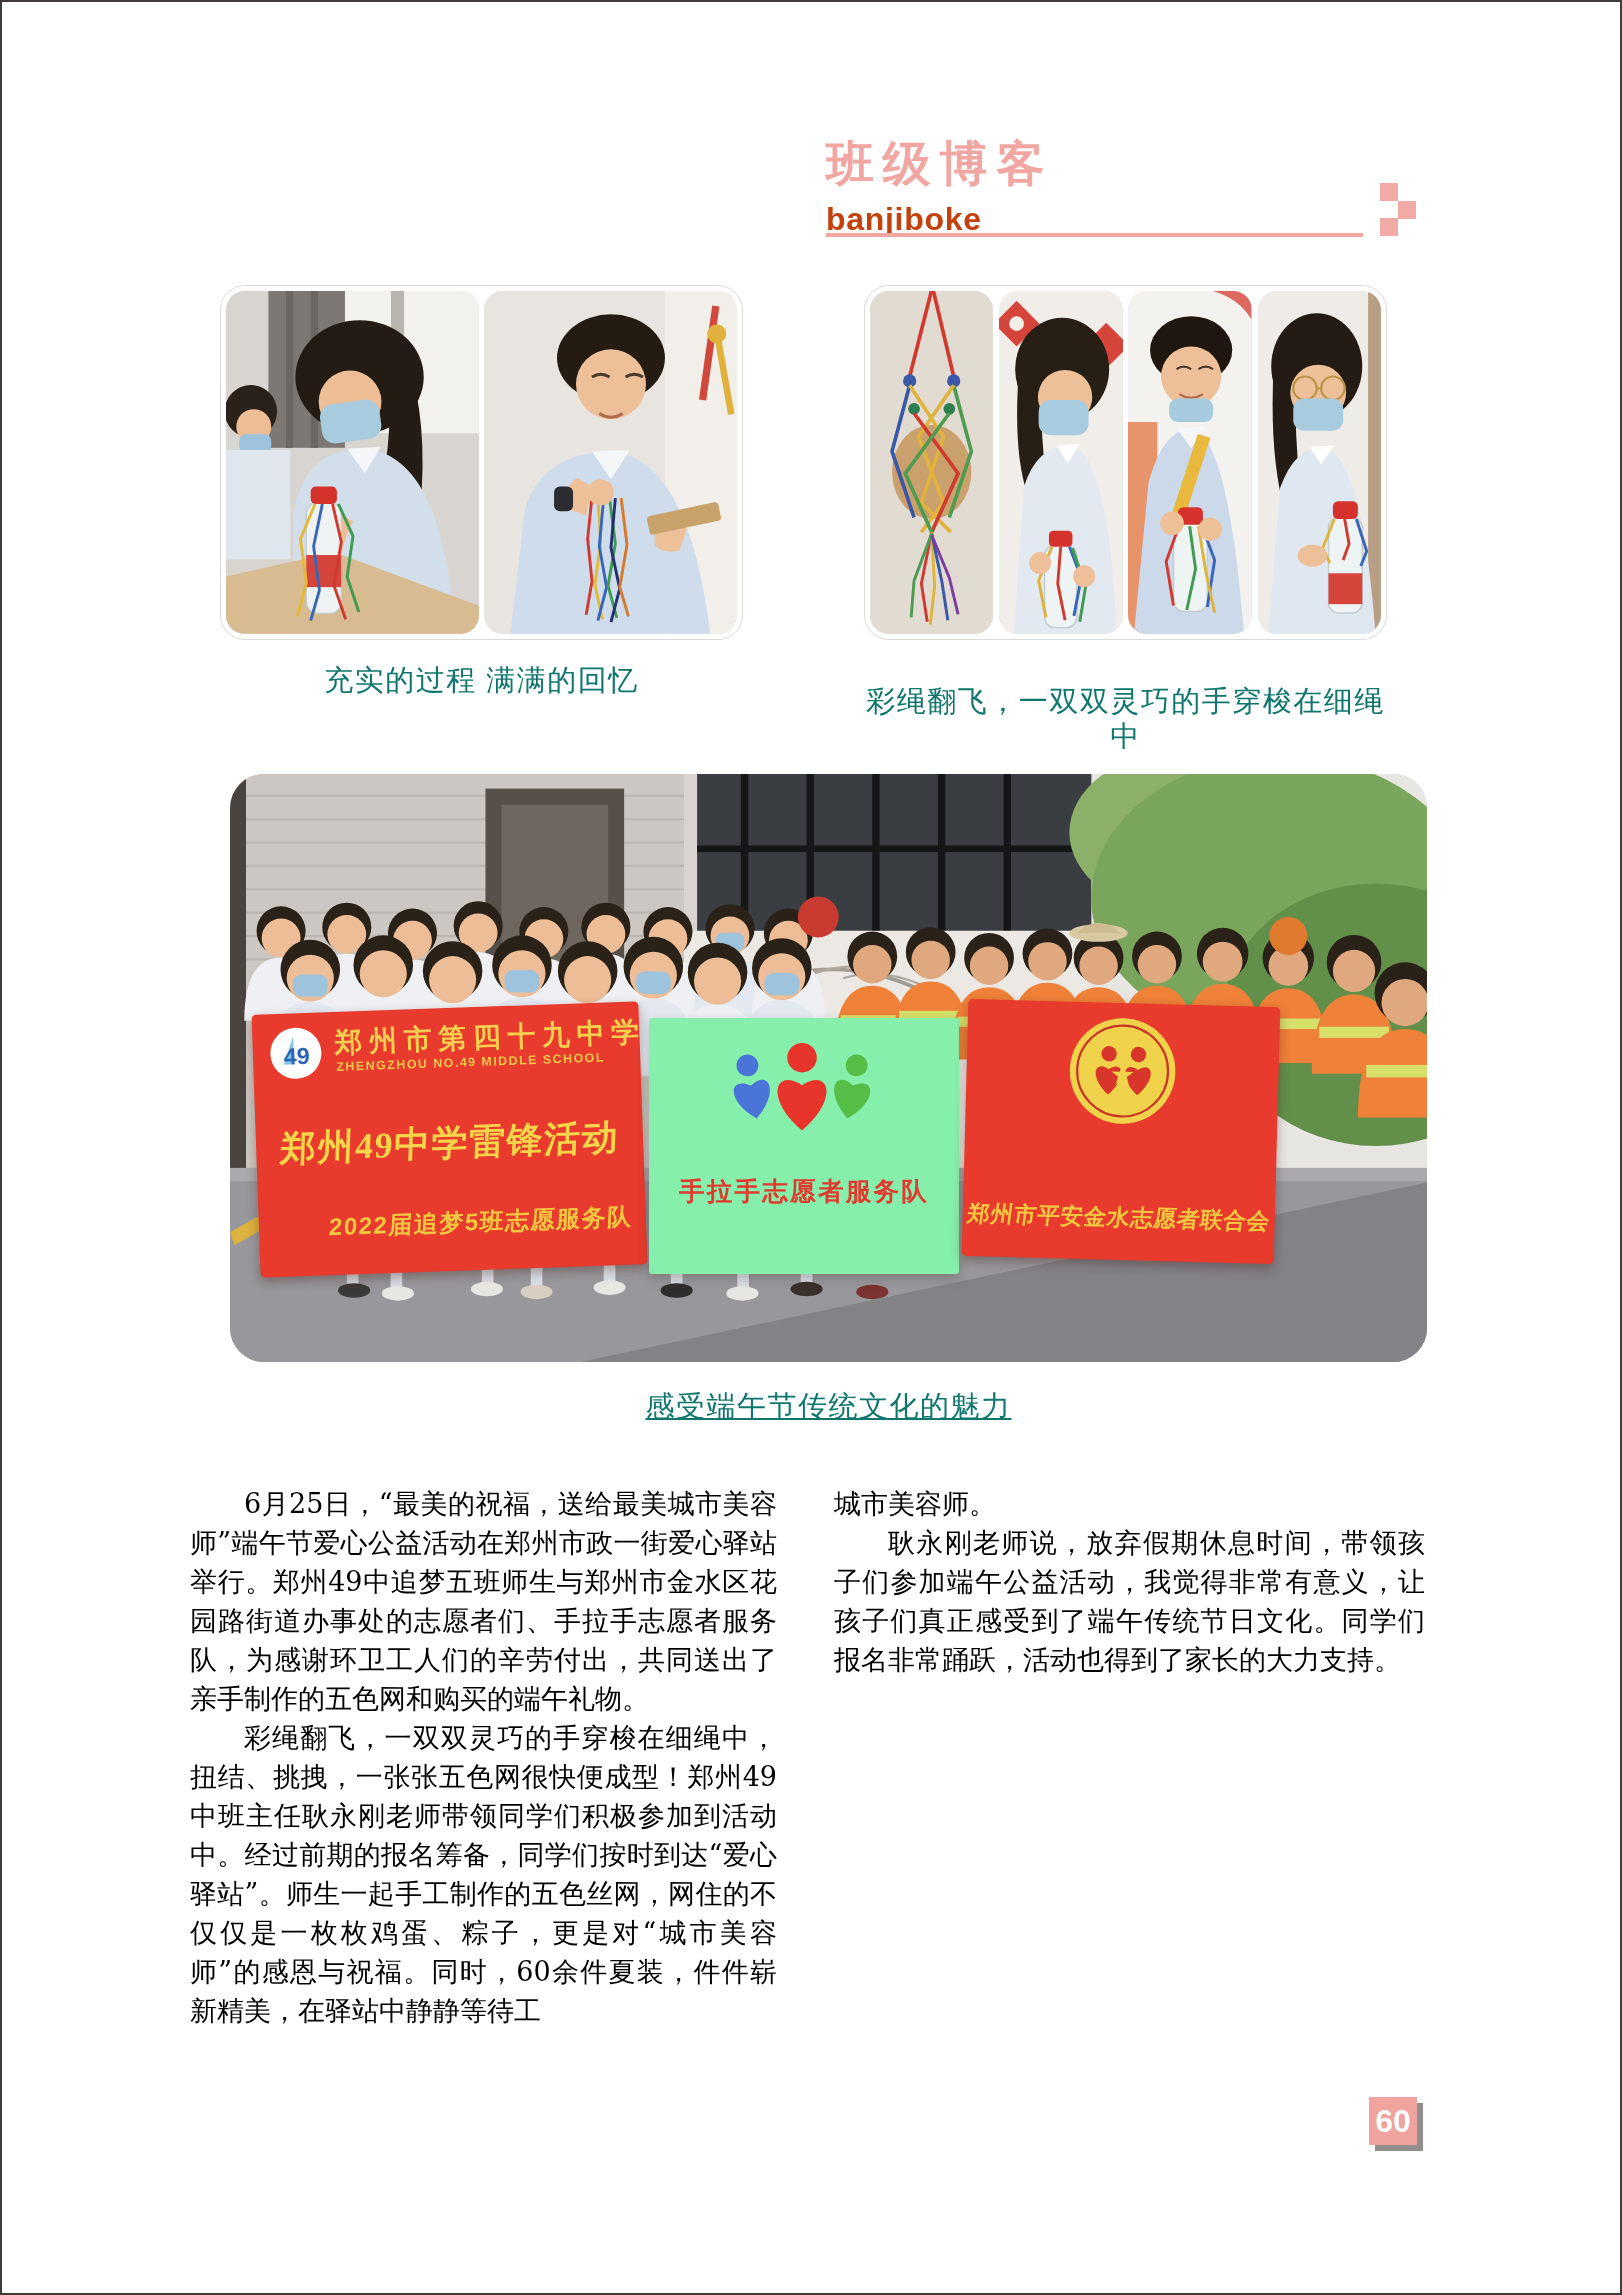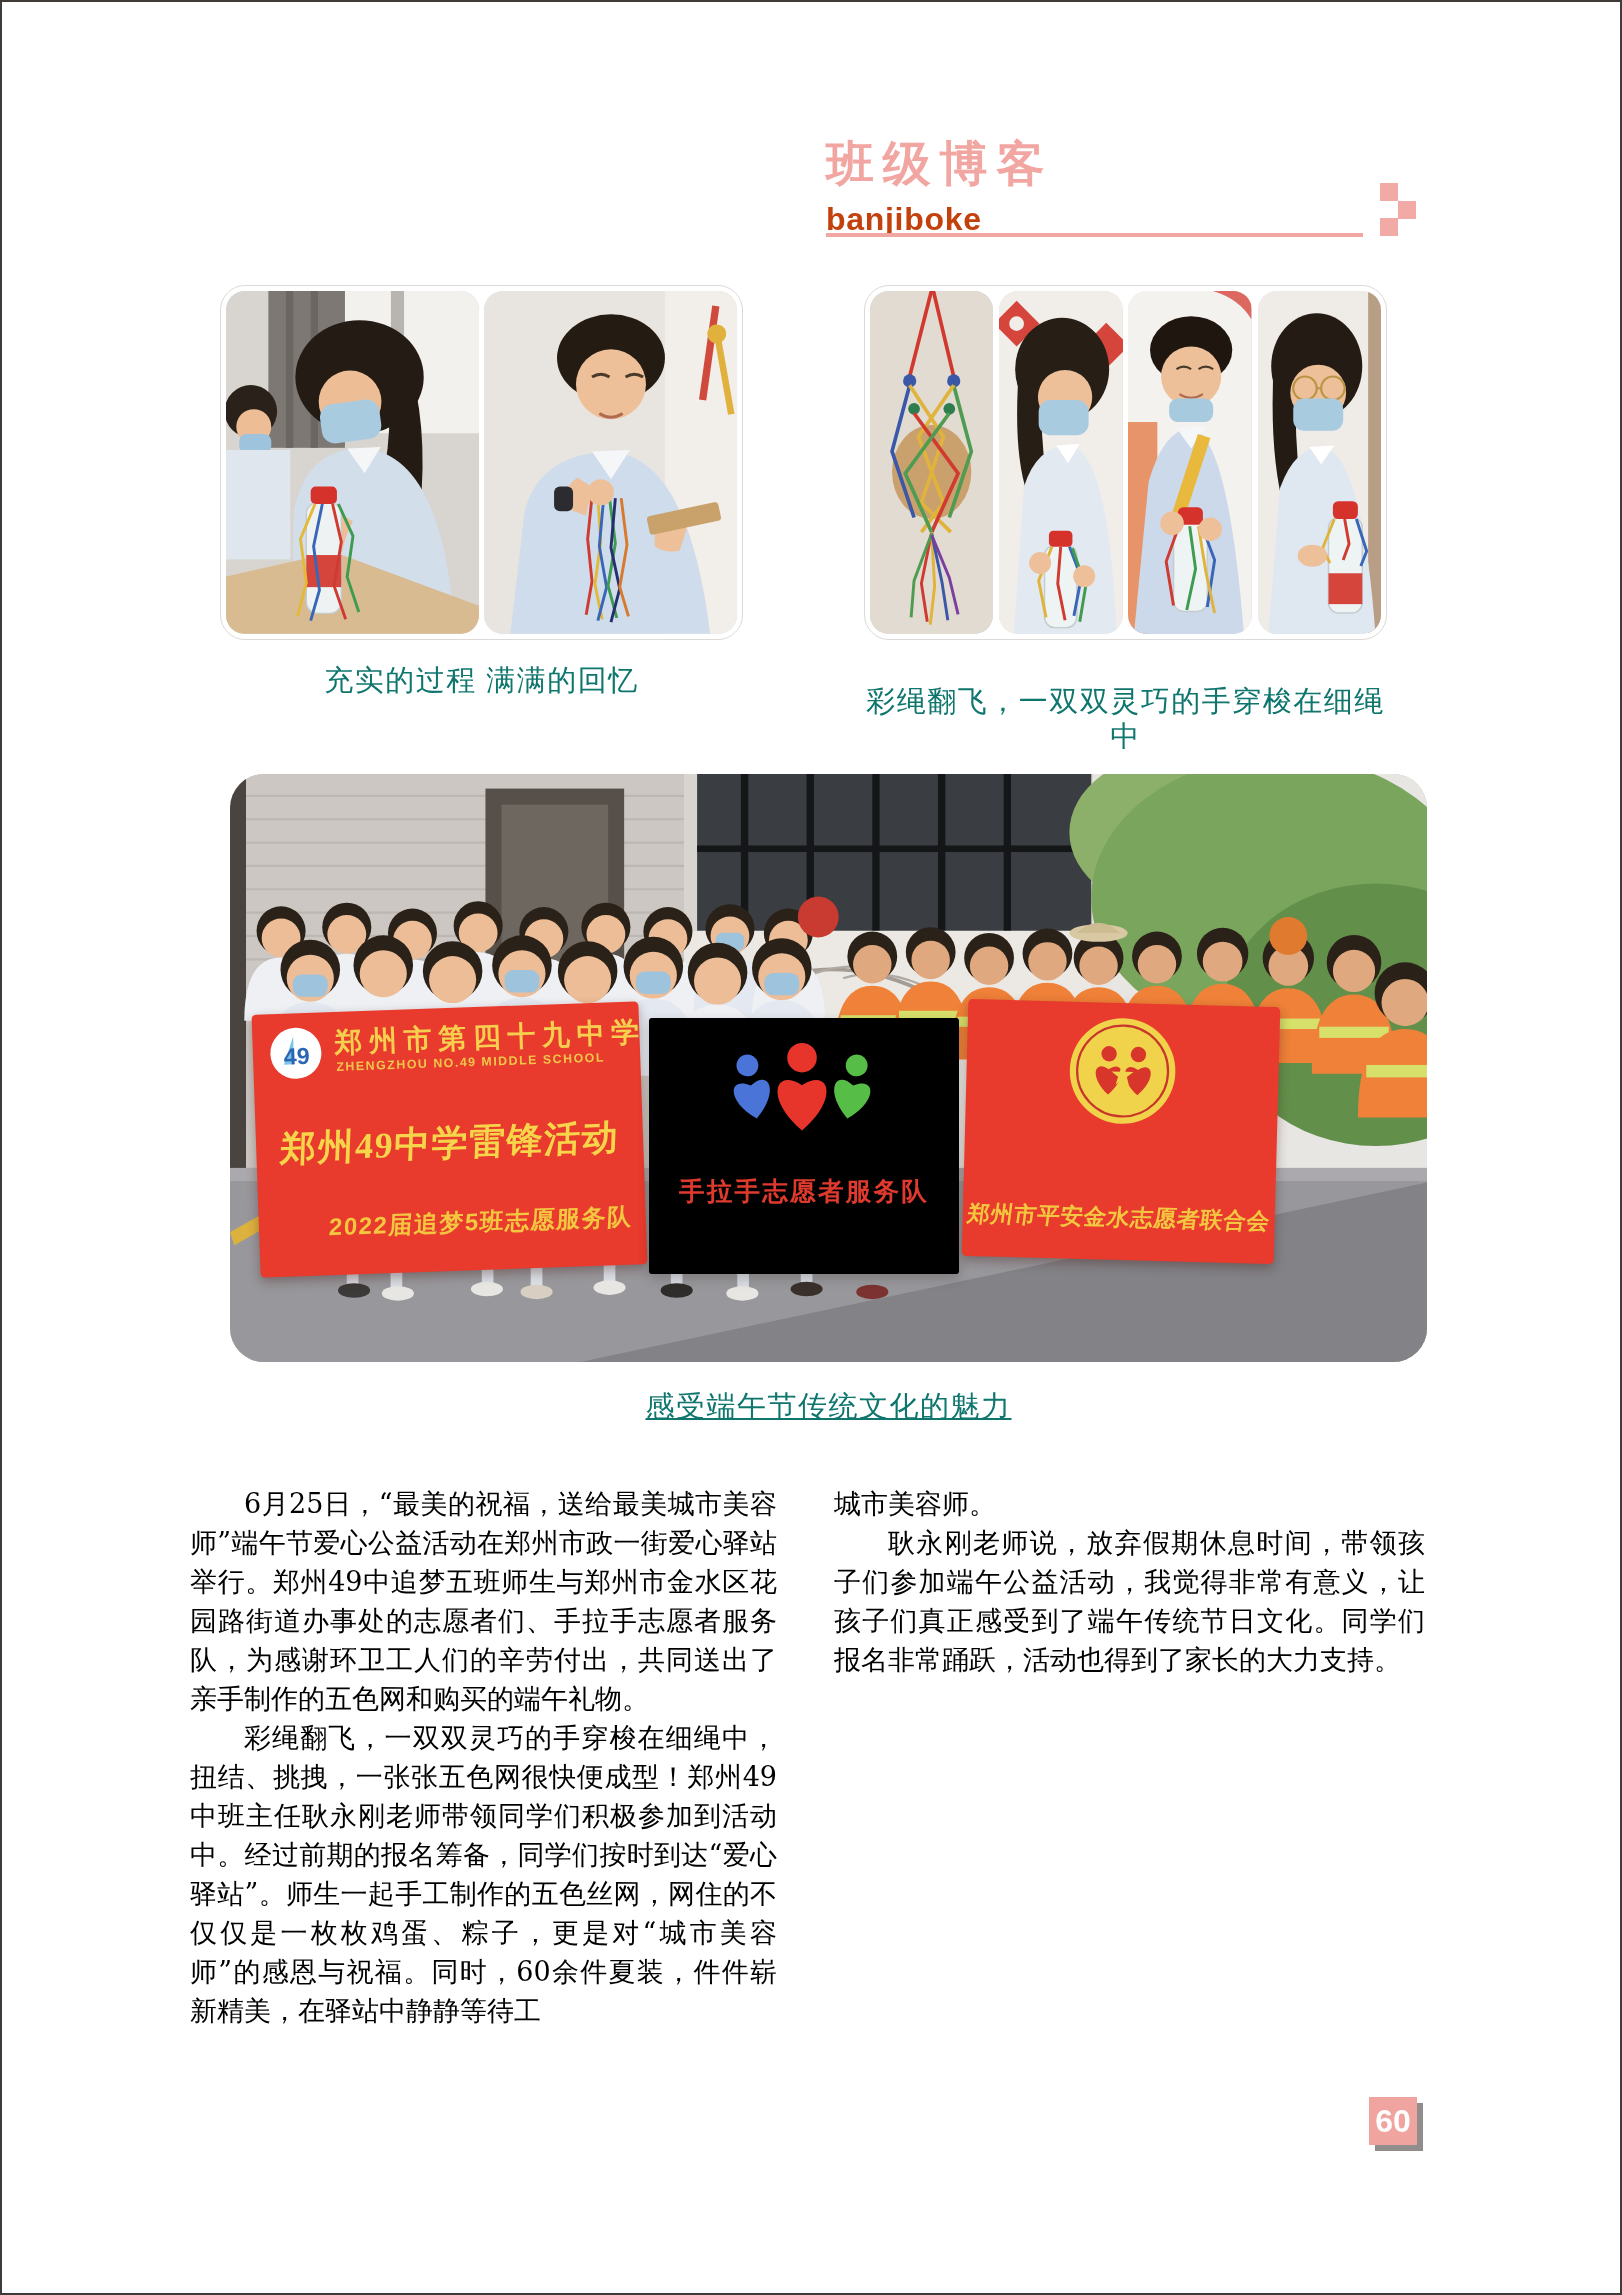--- a/index.html
+++ b/index.html
@@ -74,21 +74,21 @@
     font-size:36px;font-weight:800;color:#f7d54a;letter-spacing:1.5px;white-space:nowrap;
     font-family:"Liberation Serif","DejaVu Serif",serif;transform:skewX(-4deg);
   }
   .banner-left-sub{
     position:absolute;right:13px;top:199px;
     font-size:24px;font-weight:700;color:#f3c840;letter-spacing:1.5px;white-space:nowrap;
     transform:skewX(-5deg);
   }
   .banner-mid{
     left:419px;top:244px;width:310px;height:256px;
-    background:#000000;border-radius:2.9px;
+    background:#86efac;border-radius:2.9px;
     box-shadow:0 4.4px 10.2px rgba(60,50,45,.25);
   }
   .hand-logo{position:absolute;left:67px;top:22px;width:175px;height:117px;}
   .banner-mid-label{
     position:absolute;left:0;right:0;top:156px;text-align:center;
     font-size:25.6px;font-weight:800;color:#e03a2e;letter-spacing:2.2px;white-space:nowrap;
   }
   .banner-right{
     left:735px;top:229px;width:312px;height:257px;
     background:#e83a2d;border-radius:4.4px;

